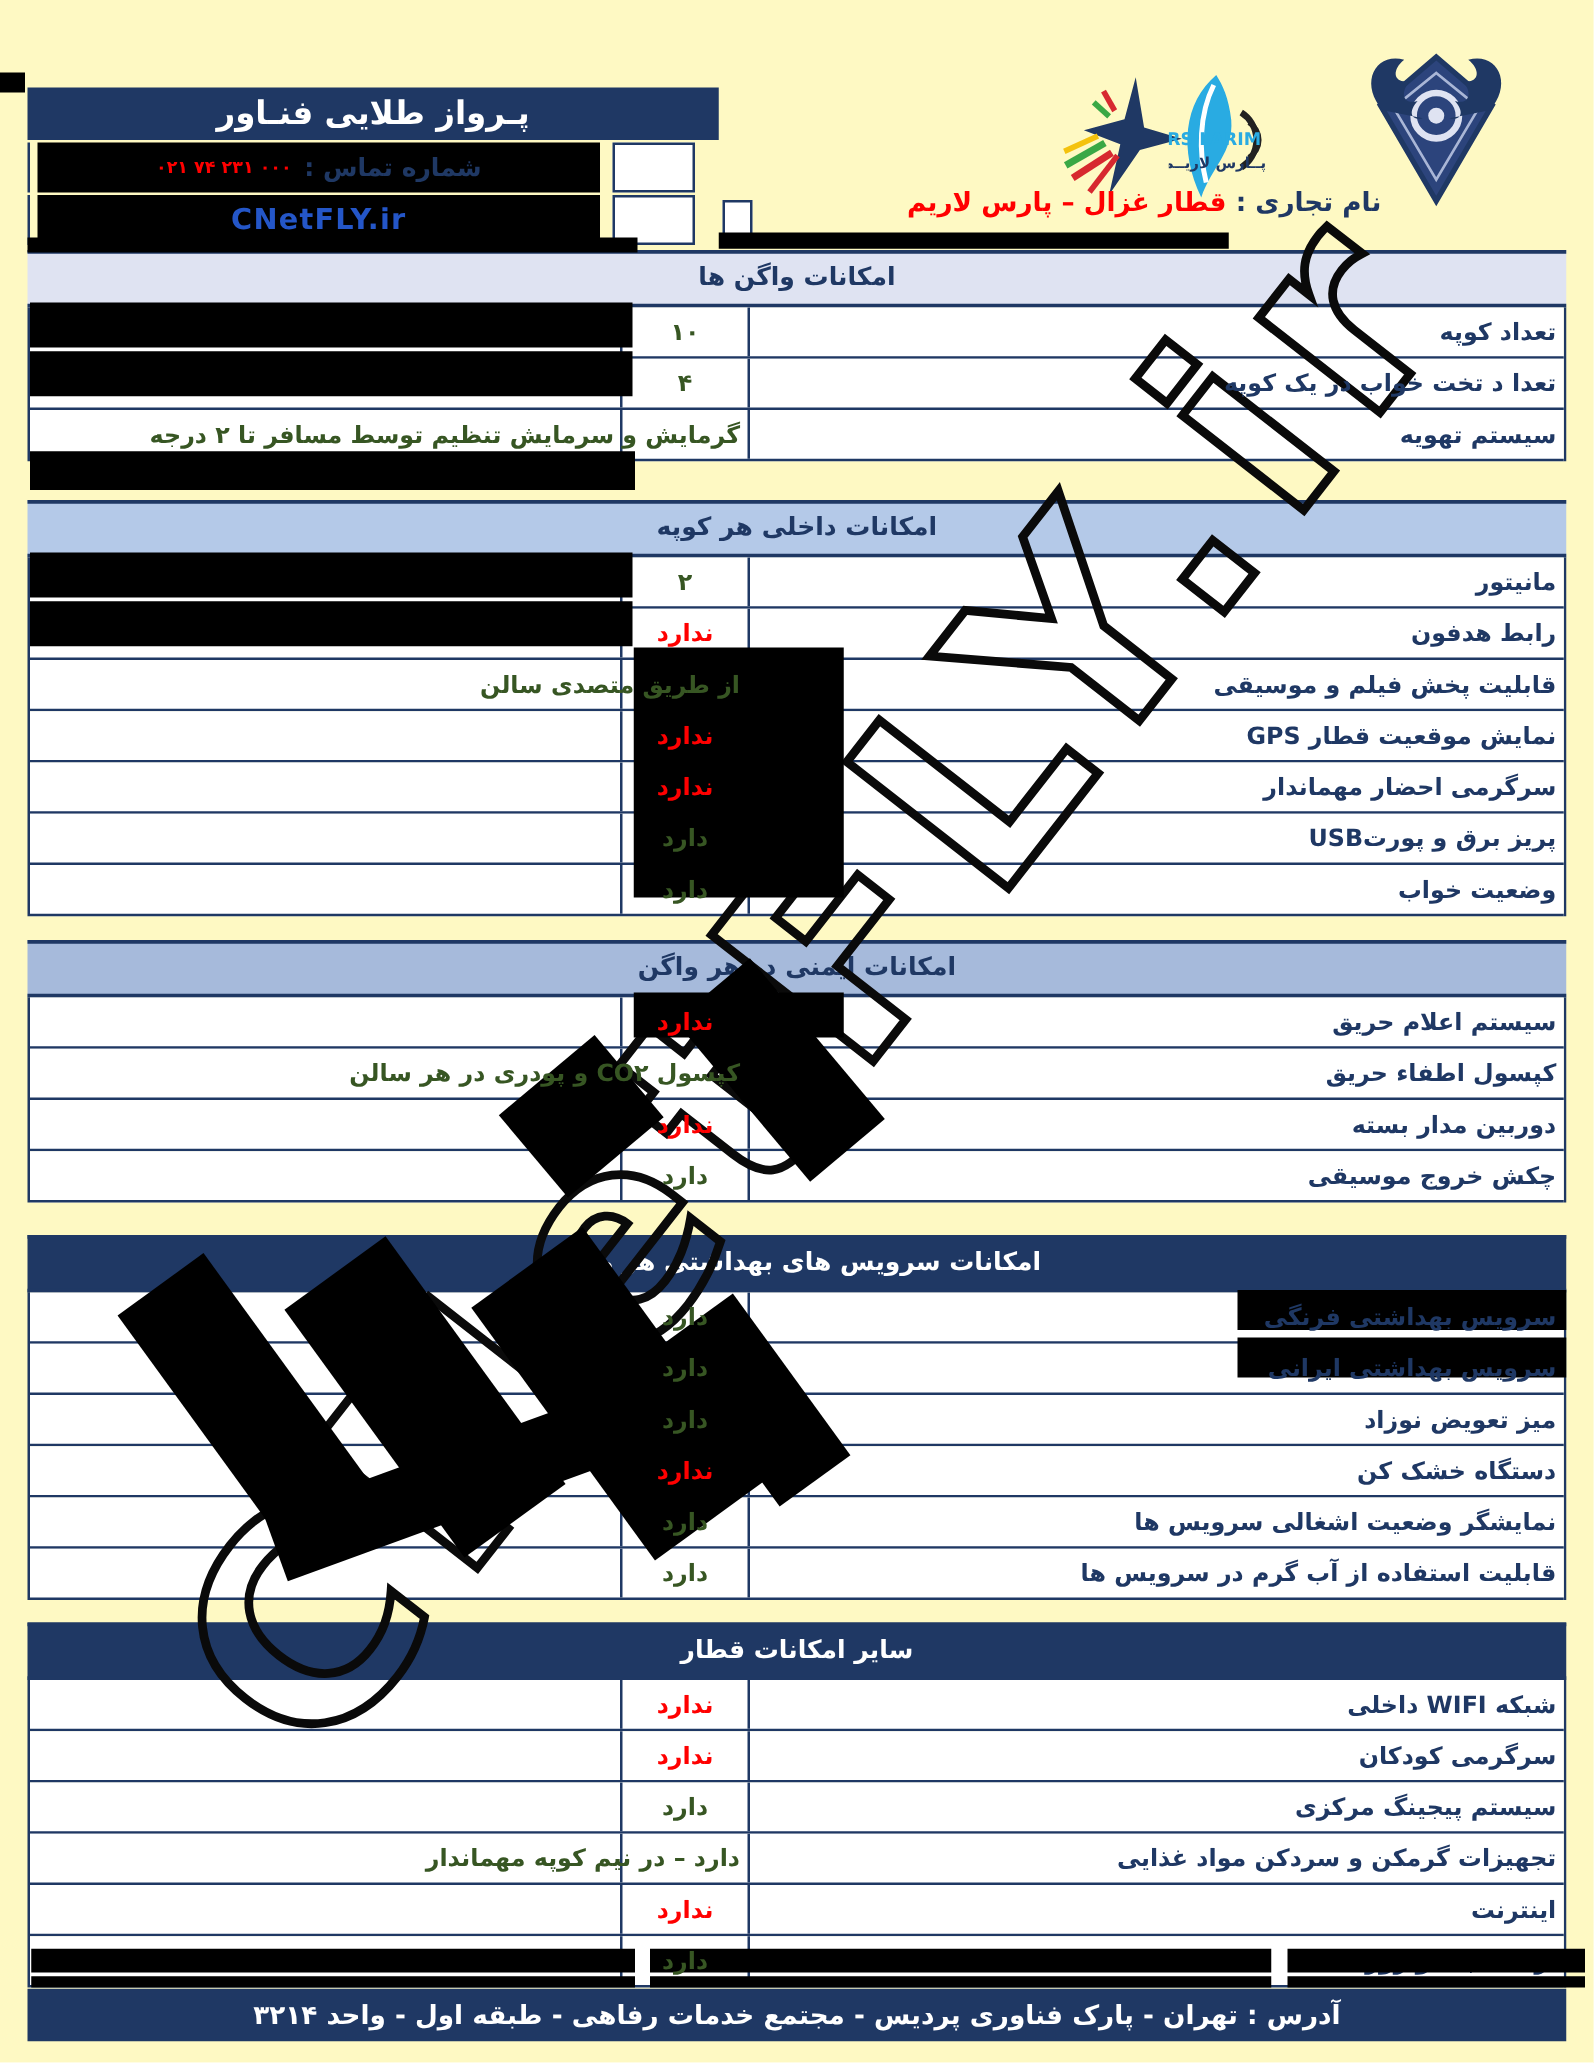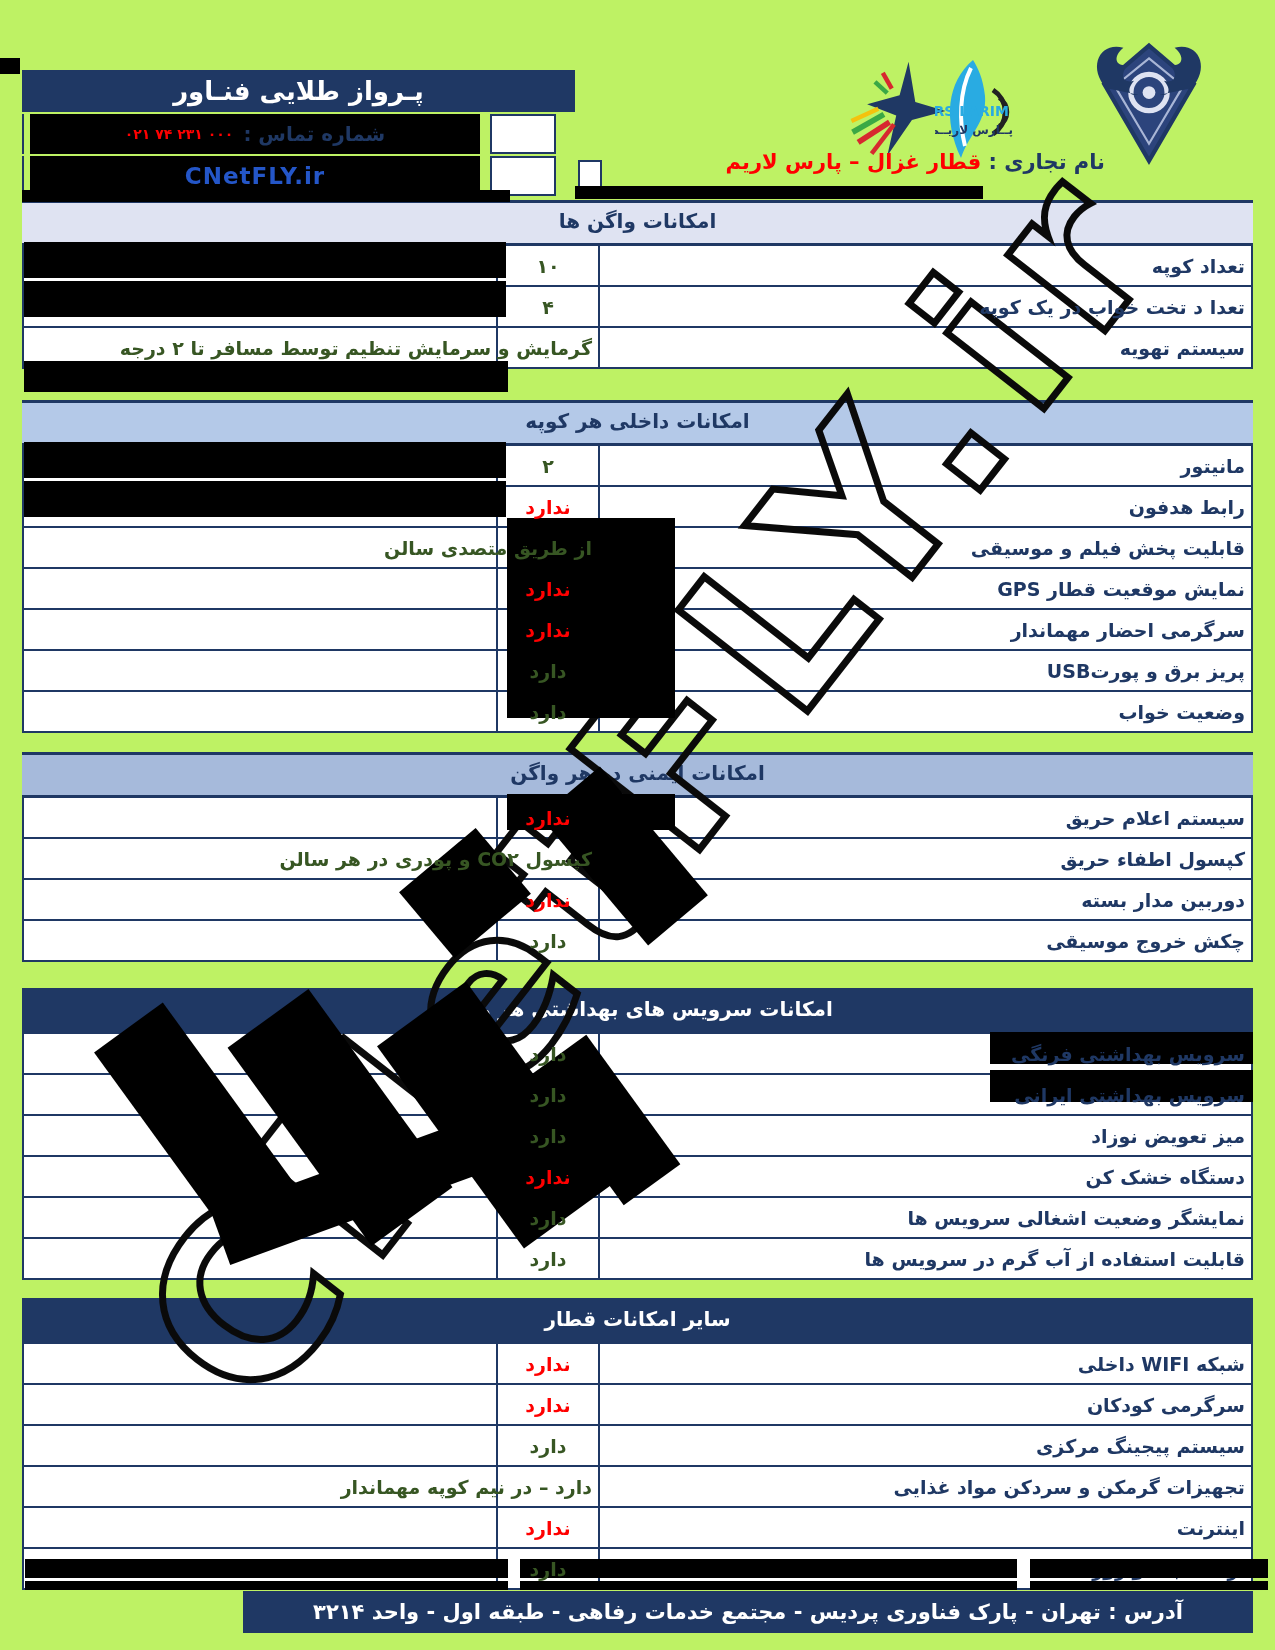--- a/index.html
+++ b/index.html
@@ -1,17 +1,17 @@
 <!DOCTYPE html>
 <html lang="fa"><head>
 <meta charset="utf-8">
 <style>
   html,body{margin:0;padding:0;background:#fff;}
   .page{
-    position:relative;width:1275px;height:1650px;background:#bef264;overflow:hidden;
+    position:relative;width:1275px;height:1650px;background:#fef9c3;overflow:hidden;
     direction:rtl;font-family:"DejaVu Sans","Liberation Sans",sans-serif;font-weight:700;
   }
   
   .hdr-block{position:absolute;left:22px;top:70px;width:553px;}
   .hdr-title{height:42px;line-height:42px;background:#1f3864;color:#fff;text-align:center;
     font-size:26px;letter-spacing:1px;}
   .hdr-row{direction:ltr;display:flex;align-items:stretch;height:40px;margin-top:2px;gap:10px;padding-left:6px;
     border-left:2px solid #1f3864;}
   .black-box{width:450px;background:#000;display:flex;align-items:center;justify-content:center;gap:10px;direction:rtl;}
   .phone-label{color:#1f3864;font-size:20px;}
@@ -49,21 +49,21 @@
   .val.long{position:absolute;right:6px;top:50%;transform:translateY(-50%);}
   
   .wm{position:absolute;left:90px;top:1290px;z-index:2;transform:rotate(-52deg);transform-origin:0 0;
     font-size:225px;letter-spacing:22px;color:transparent;-webkit-text-stroke:7px #0a0a0a;
     white-space:nowrap;pointer-events:none;direction:ltr;}
   
   .rx{position:absolute;background:#000;z-index:4;}
   .rx.z3{z-index:3;}
   .rx.z6{z-index:6;}
   
-  .footer-bar{position:absolute;right:22px;top:1591px;width:1010px;height:42px;background:#1f3864;
+  .footer-bar{position:absolute;right:22px;top:1591px;width:1231px;height:42px;background:#1f3864;
     color:#fff;display:flex;align-items:center;justify-content:center;font-size:21px;z-index:7;}
   svg text{font-family:"DejaVu Sans","Liberation Sans",sans-serif;font-weight:bold;}
 </style>
 </head>
 <body>
 
 <div class="page">
 
   <div class="hdr-block">
     <div class="hdr-title">پـرواز طلایی فنـاور</div>

